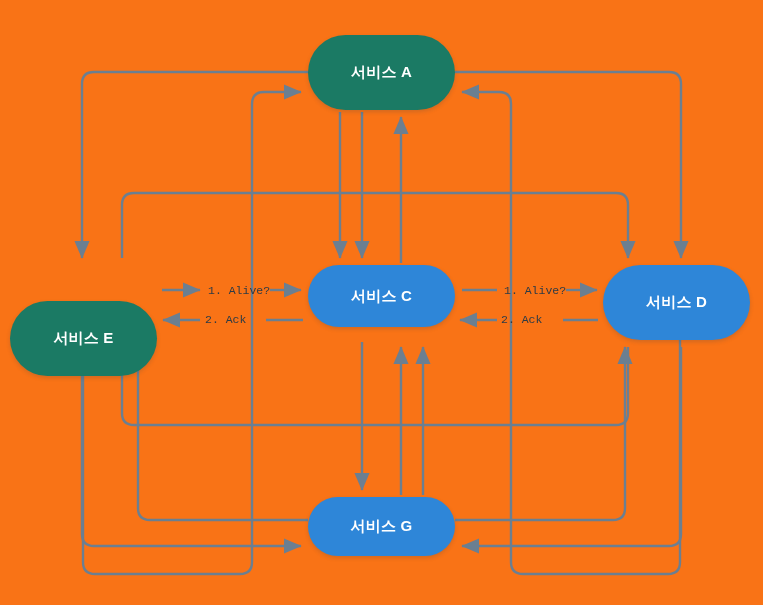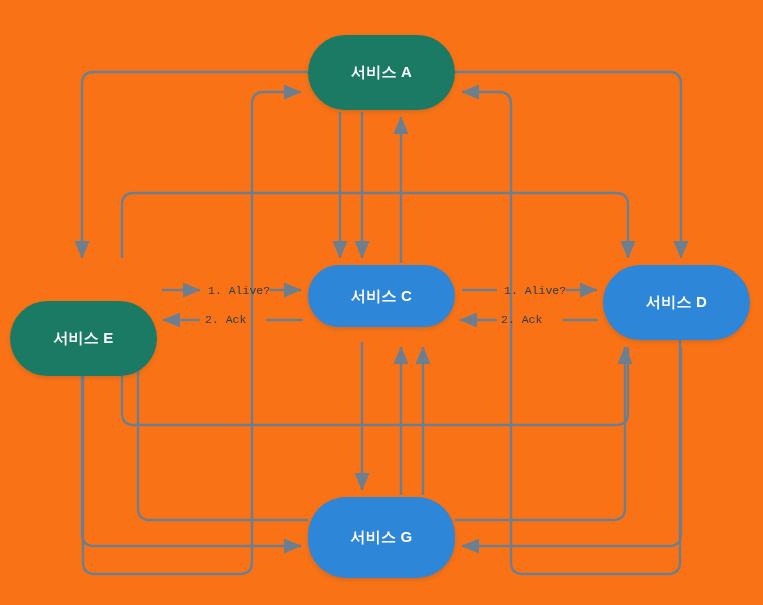--- a/index.html
+++ b/index.html
@@ -109,21 +109,21 @@
   </div>
 
   <div class="node node-blue" style="left:308px; top:265px; width:147px; height:62px;">
     <span>서비스 C</span>
   </div>
 
   <div class="node node-blue" style="left:603px; top:265px; width:147px; height:75px;justify-content:center;">
     <span>서비스 D</span>
   </div>
 
-  <div class="node node-blue" style="left:308px; top:497px; width:147px; height:81px;">
+  <div class="node node-blue" style="left:308px; top:497px; width:147px; height:59px;">
     <span>서비스 G</span>
   </div>
 
   <div class="edge-label" style="left:208px; top:284px;">1. Alive?</div>
   <div class="edge-label" style="left:205px; top:313px;">2. Ack</div>
   <div class="edge-label" style="left:504px; top:284px;">1. Alive?</div>
   <div class="edge-label" style="left:501px; top:313px;">2. Ack</div>
 
 </div>
 

